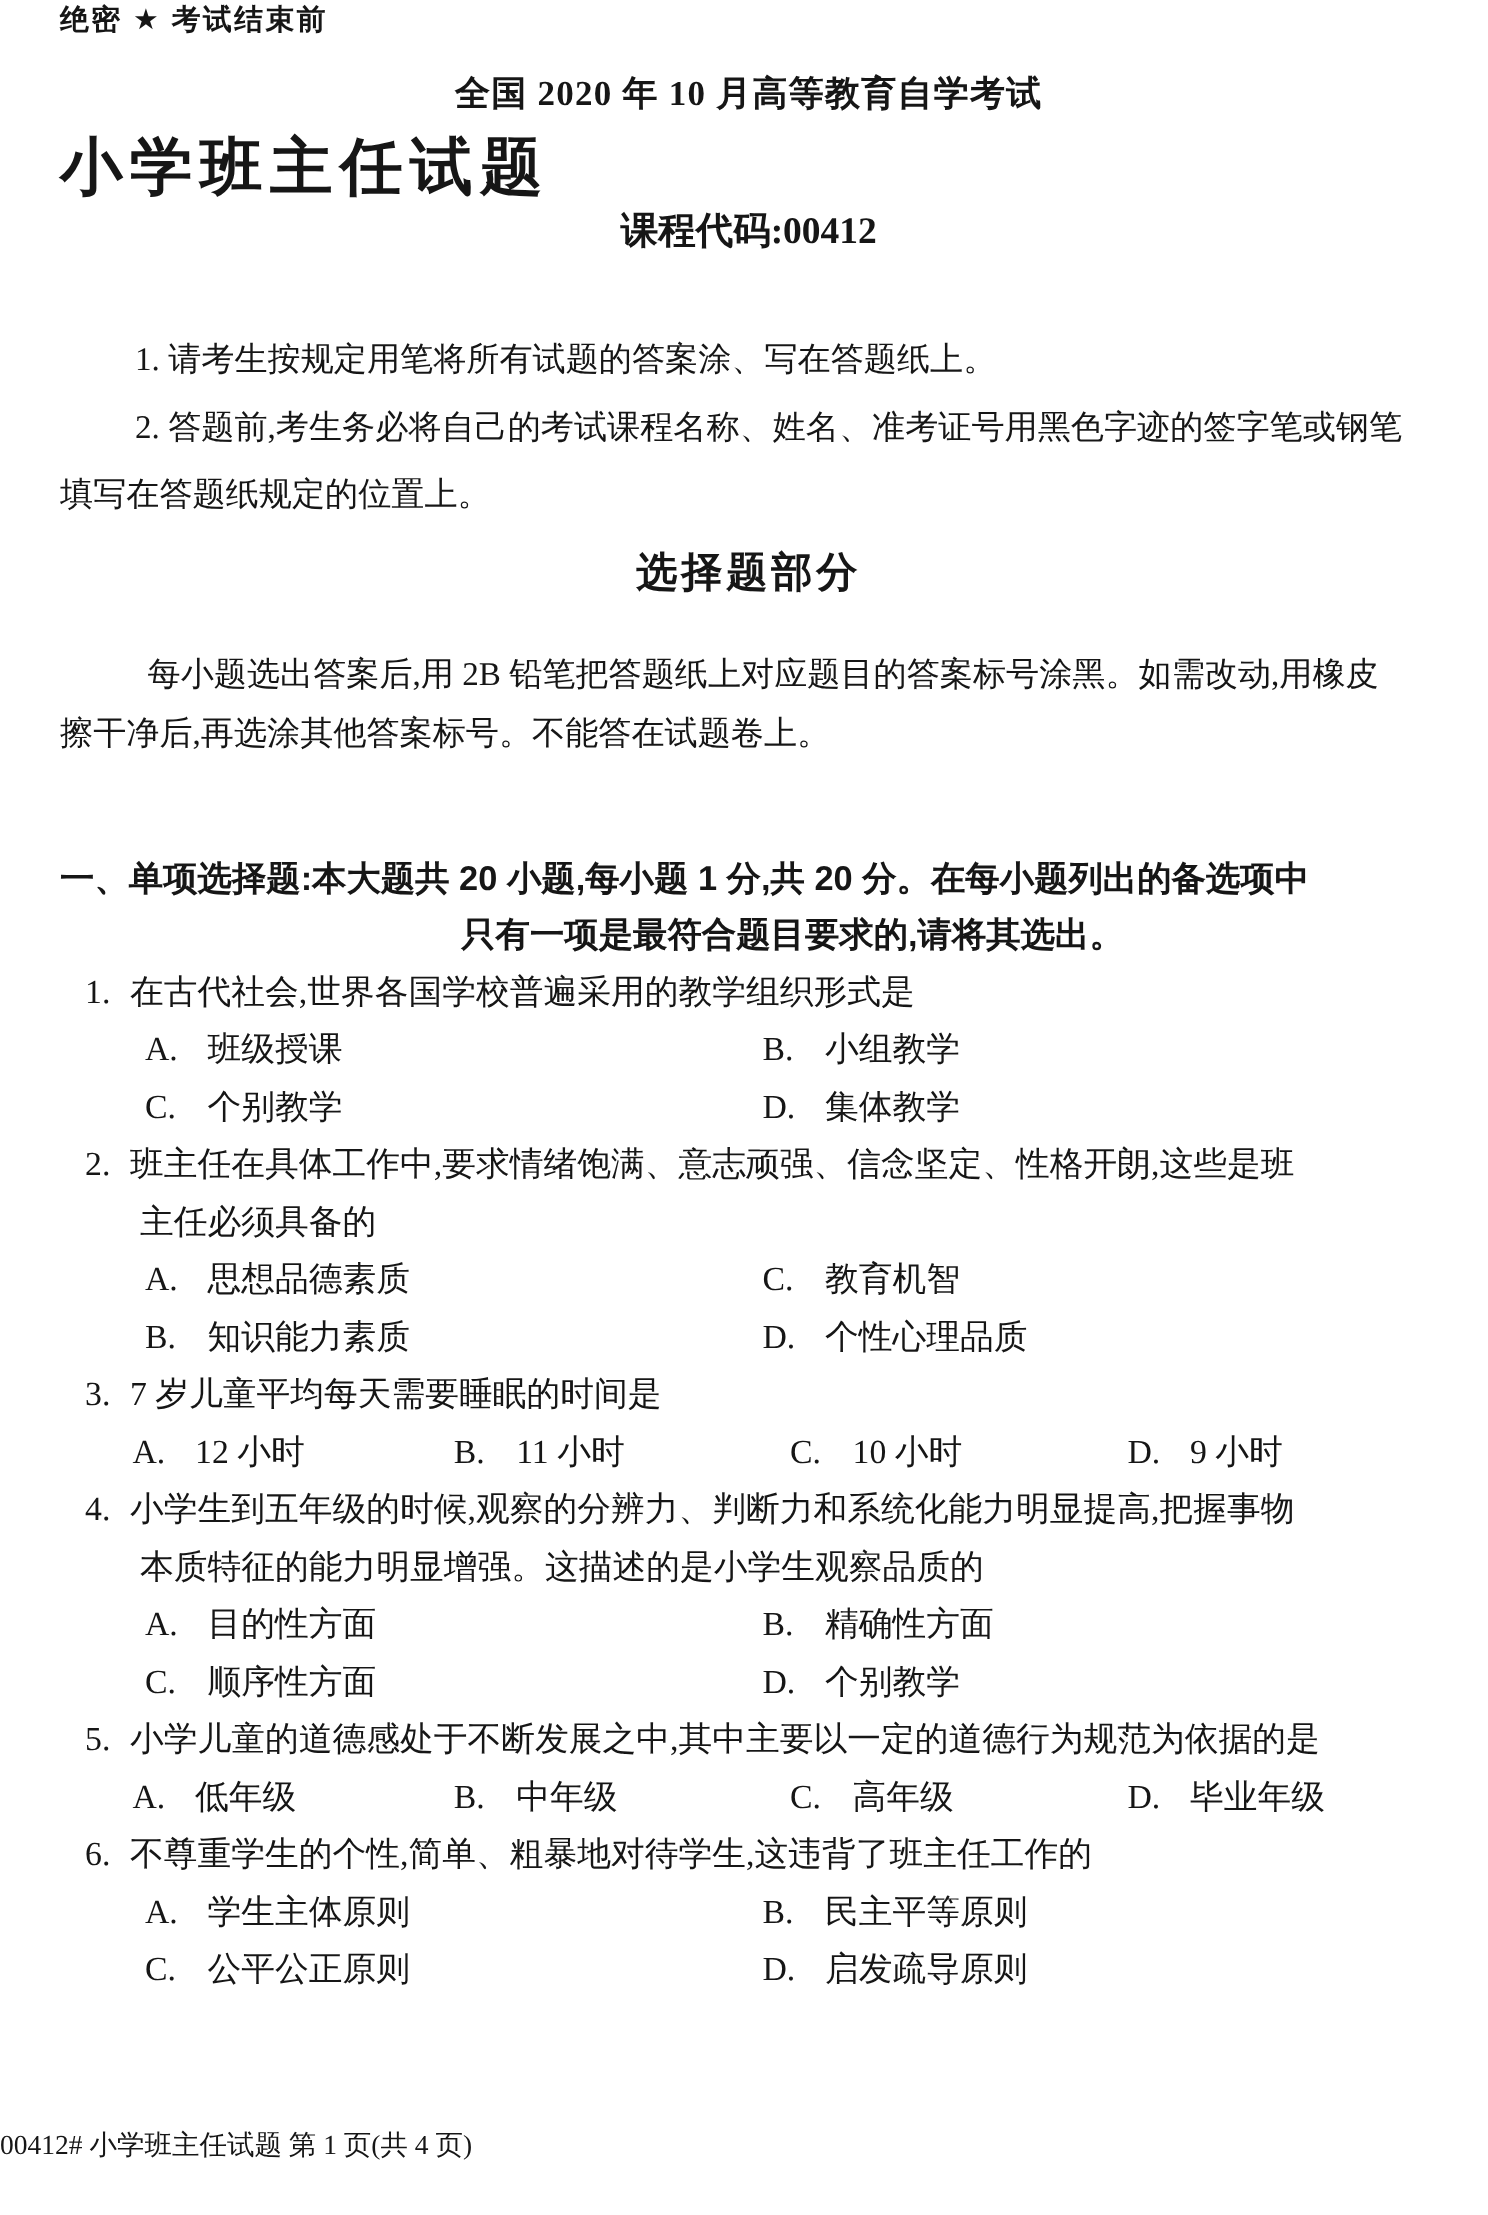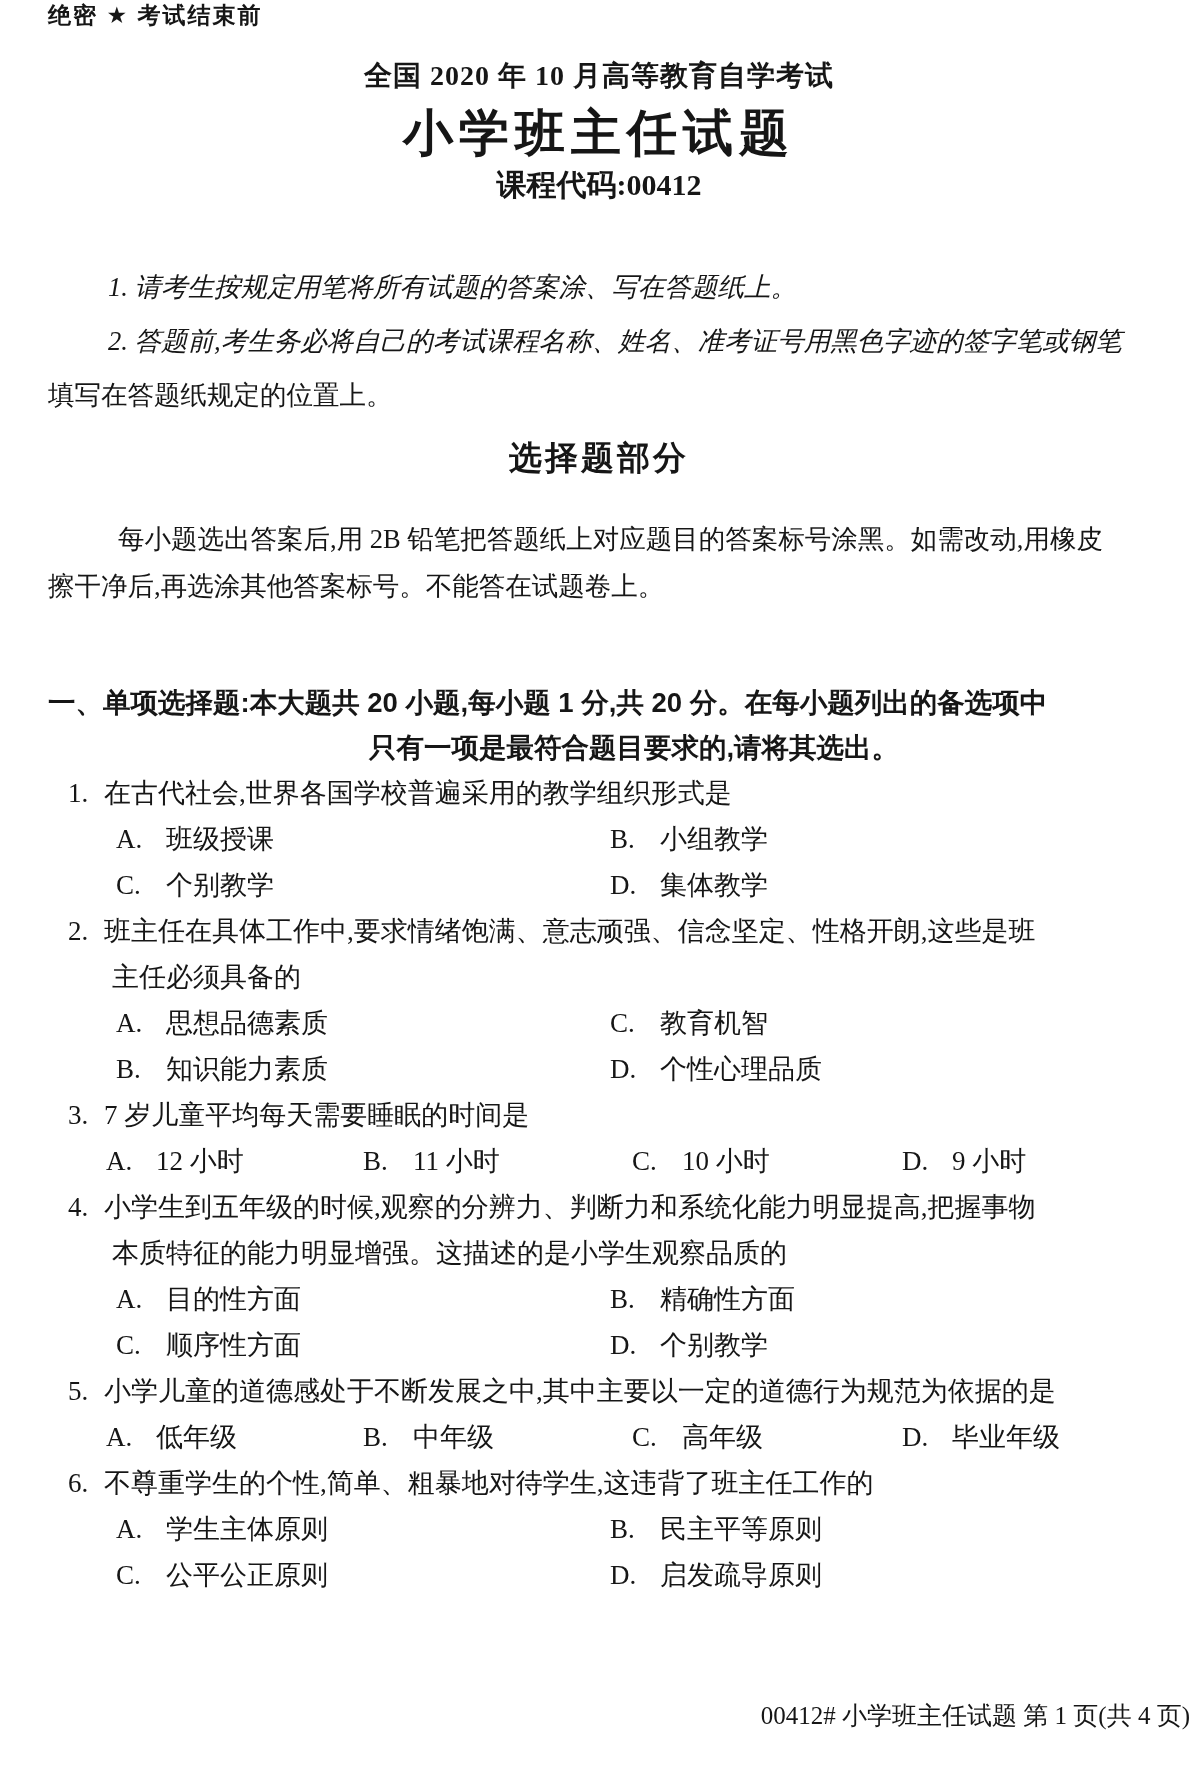--- a/index.html
+++ b/index.html
@@ -29,42 +29,42 @@
   .exam-title {
     margin-top: 22px;
     text-align: center;
     font-size: 28px;
     font-weight: 600;
     line-height: 48px;
     letter-spacing: 1px;
   }
   .paper-title {
     margin-top: 2px;
-    text-align: center;
+    text-align: left;
     font-family: Liberation Sans, sans-serif;
     font-size: 50px;
     font-weight: 700;
     line-height: 62px;
     letter-spacing: 6px;
   }
   .course-code {
     margin-top: 2px;
     text-align: center;
     font-size: 30px;
     font-weight: 700;
     line-height: 38px;
   }
 
   
   .instructions {
     margin-top: 56px;
     font-size: 26.5px;
     line-height: 54px;
   }
-  .indent-2em { padding-left: 60px; font-style: italic; }
+  .indent-2em { padding-left: 60px; }
 
   
   .section-title {
     margin-top: 14px;
     text-align: center;
     font-family: "Liberation Sans", "DejaVu Sans", sans-serif;
     font-size: 33px;
     font-weight: 700;
     line-height: 44px;
     letter-spacing: 3px;
@@ -108,22 +108,22 @@
     padding-left: 58px;
   }
   .option { white-space: nowrap; }
   .opt-label { display: inline-block; width: 50px; }
 
   
   .footer {
     position: absolute;
     left: 0; right: 0;
     top: 1698px;
-    text-align: right;
-    font-size: 25px;
+    text-align: left;
+    font-size: 22px;
     line-height: 36px;
   }
 </style>
 </head>
 <body>
 
 <div class="page">
 
   <div class="classified nowrap">绝密 ★ 考试结束前</div>
 

